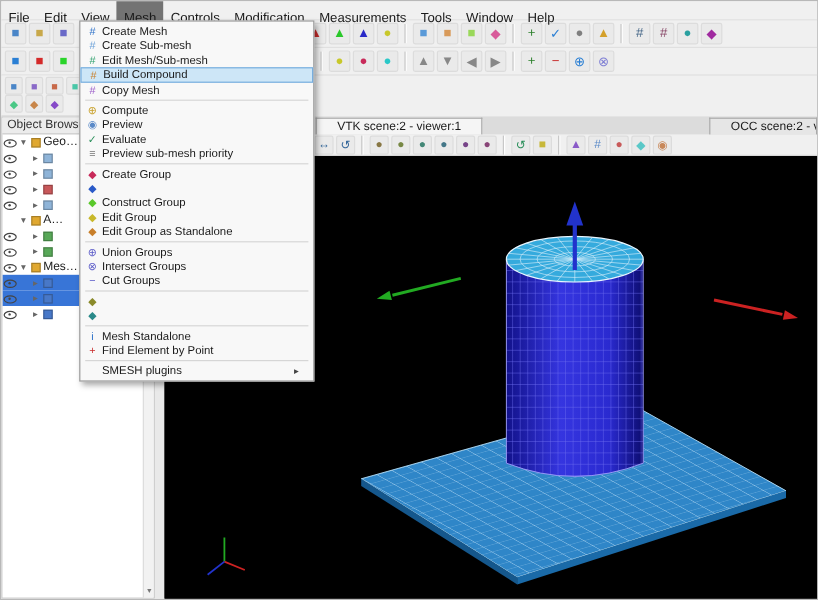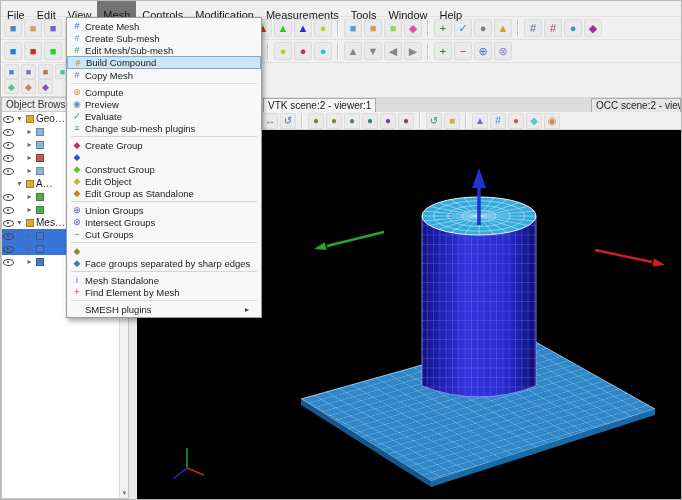--- a/index.html
+++ b/index.html
@@ -62,21 +62,21 @@
     position:absolute; right:0; top:14px; bottom:0; width:9px;
     background:#f2f2f2; border-left:1px solid #ddd;
   }
   .vthumb { position:absolute; left:1px; top:10px; width:7px; height:42px; background:#c9c9c9; border-radius:2px; }
   .varrow { position:absolute; left:0; width:9px; height:9px; font-size:6px; color:#777; text-align:center; line-height:9px; }
   .splitter { position:absolute; left:128px; top:96px; bottom:0; width:8px; background:#e9e9e9; }
   
   .viewer { position:absolute; left:136px; top:96px; right:0; bottom:0; display:flex; flex-direction:column; }
   .tabbar { height:15px; background:#dcdcdc; display:flex; align-items:flex-end; position:relative; }
   .tab {
-    font-size:10px; padding:1px 4px; background:#f5f5f5;
+    font-size:10px; padding:1px 17px; background:#f5f5f5;
     border:1px solid #aaa; border-bottom:none; height:14px; white-space:nowrap; cursor:default;
   }
   .tab.vtk { margin-left:126px; }
   .tab.occ { position:absolute; right:0; width:90px; overflow:hidden; background:#e6e6e6; }
   .vtoolbar {
     height:18px; background:#f0f0f0; border-bottom:1px solid #d8d8d8;
     display:flex; align-items:center; padding-left:6px; overflow:hidden;
   }
   .vtoolbar .ticon { width:16px; height:16px; font-size:10px; }
   .canvas { flex:1; position:relative; background:#000; overflow:hidden; cursor:crosshair; }
@@ -432,37 +432,37 @@
       <div class="mitem">
         <span class="mi-icon" style="color: rgb(90, 138, 200);">◉</span>
         <span class="mi-label">Preview</span>
       </div>
       <div class="mitem">
         <span class="mi-icon" style="color: rgb(42, 143, 90);">✓</span>
         <span class="mi-label">Evaluate</span>
       </div>
       <div class="mitem">
         <span class="mi-icon" style="color: rgb(119, 119, 119);">≡</span>
-        <span class="mi-label">Change sub-mesh plugins</span>
+        <span class="mi-label">Preview sub-mesh priority</span>
       </div>
       <div class="msep"></div>
       <div class="mitem">
         <span class="mi-icon" style="color: rgb(200, 42, 90);">◆</span>
         <span class="mi-label">Create Group</span>
       </div>
       <div class="mitem">
         <span class="mi-icon" style="color: rgb(42, 90, 200);">◆</span>
       </div>
       <div class="mitem">
         <span class="mi-icon" style="color: rgb(90, 200, 42);">◆</span>
         <span class="mi-label">Construct Group</span>
       </div>
       <div class="mitem">
         <span class="mi-icon" style="color: rgb(200, 184, 42);">◆</span>
-        <span class="mi-label">Edit Object</span>
+        <span class="mi-label">Edit Group</span>
       </div>
       <div class="mitem">
         <span class="mi-icon" style="color: rgb(200, 127, 42);">◆</span>
         <span class="mi-label">Edit Group as Standalone</span>
       </div>
       <div class="msep"></div>
       <div class="mitem">
         <span class="mi-icon" style="color: rgb(90, 90, 200);">⊕</span>
         <span class="mi-label">Union Groups</span>
       </div>
@@ -473,30 +473,29 @@
       <div class="mitem">
         <span class="mi-icon" style="color: rgb(90, 90, 200);">−</span>
         <span class="mi-label">Cut Groups</span>
       </div>
       <div class="msep"></div>
       <div class="mitem">
         <span class="mi-icon" style="color: rgb(138, 138, 42);">◆</span>
       </div>
       <div class="mitem">
         <span class="mi-icon" style="color: rgb(42, 138, 138);">◆</span>
-        <span class="mi-label">Face groups separated by sharp edges</span>
       </div>
       <div class="msep"></div>
       <div class="mitem">
         <span class="mi-icon" style="color: rgb(42, 111, 200);">i</span>
         <span class="mi-label">Mesh Standalone</span>
       </div>
       <div class="mitem">
         <span class="mi-icon" style="color: rgb(200, 42, 42);">+</span>
-        <span class="mi-label">Find Element by Mesh</span>
+        <span class="mi-label">Find Element by Point</span>
       </div>
       <div class="msep"></div>
       <div class="mitem">
         <span class="mi-icon"></span>
         <span class="mi-label">SMESH plugins</span>
         <span class="mi-arrow">▸</span>
       </div>
     </div>
 
 </div>

